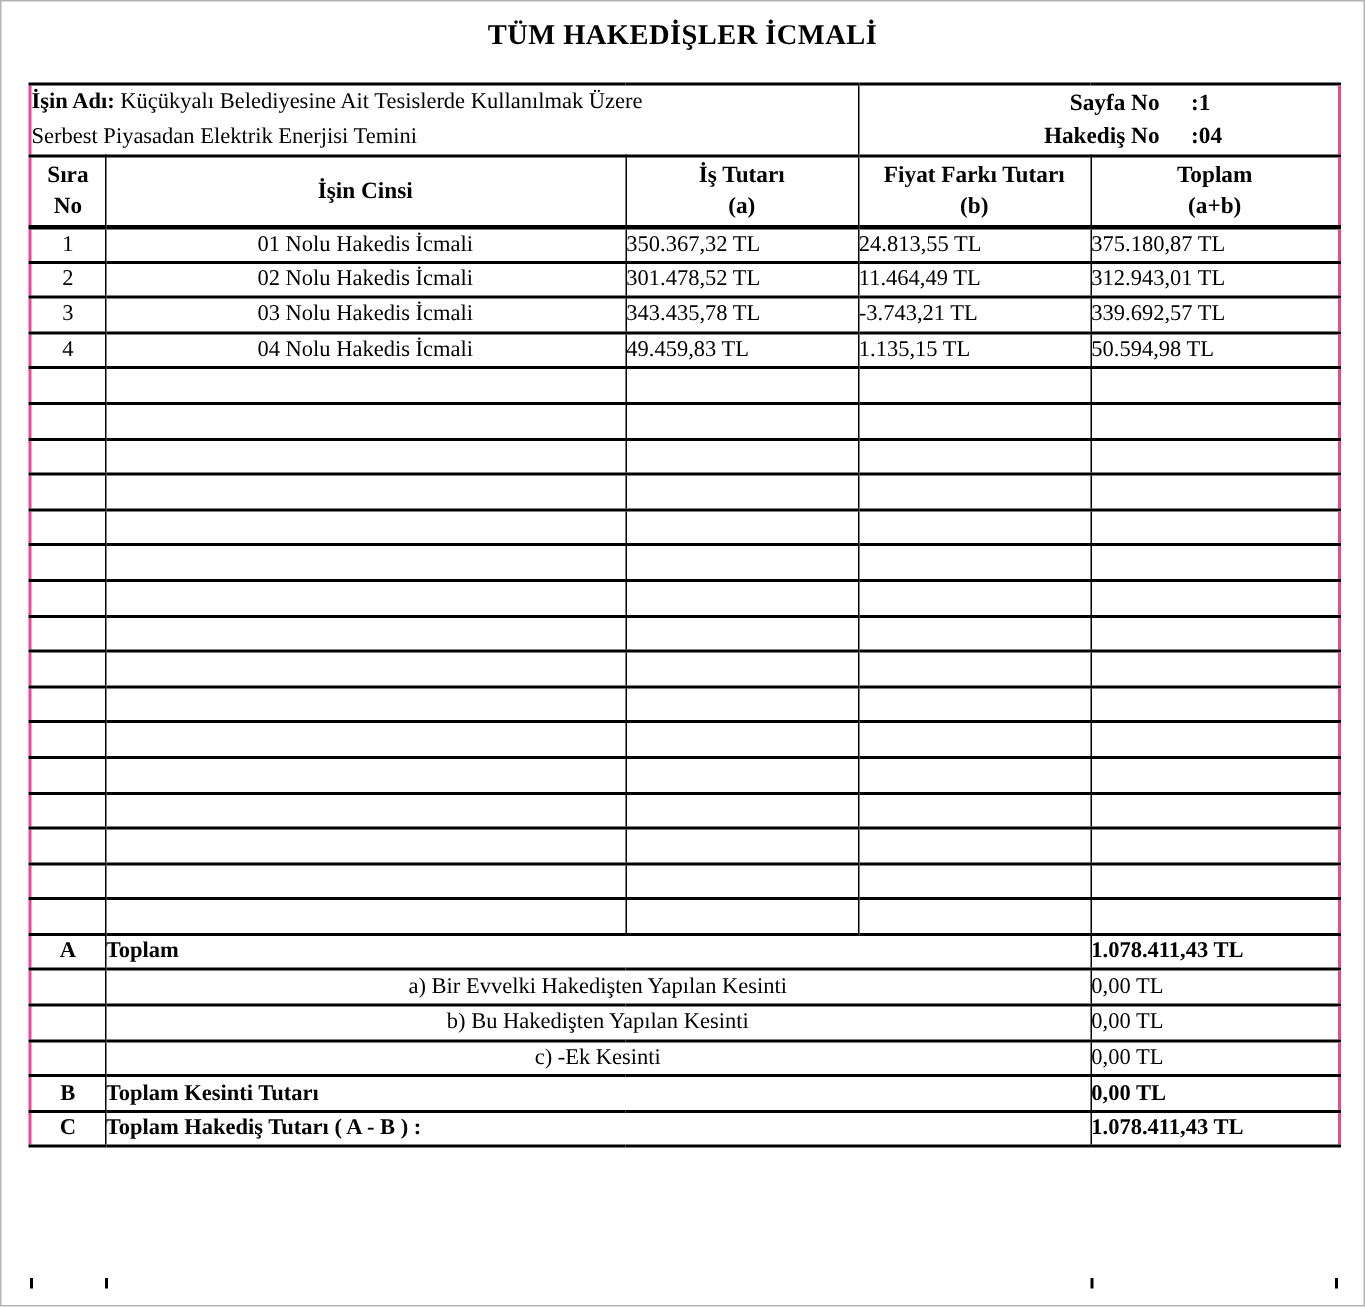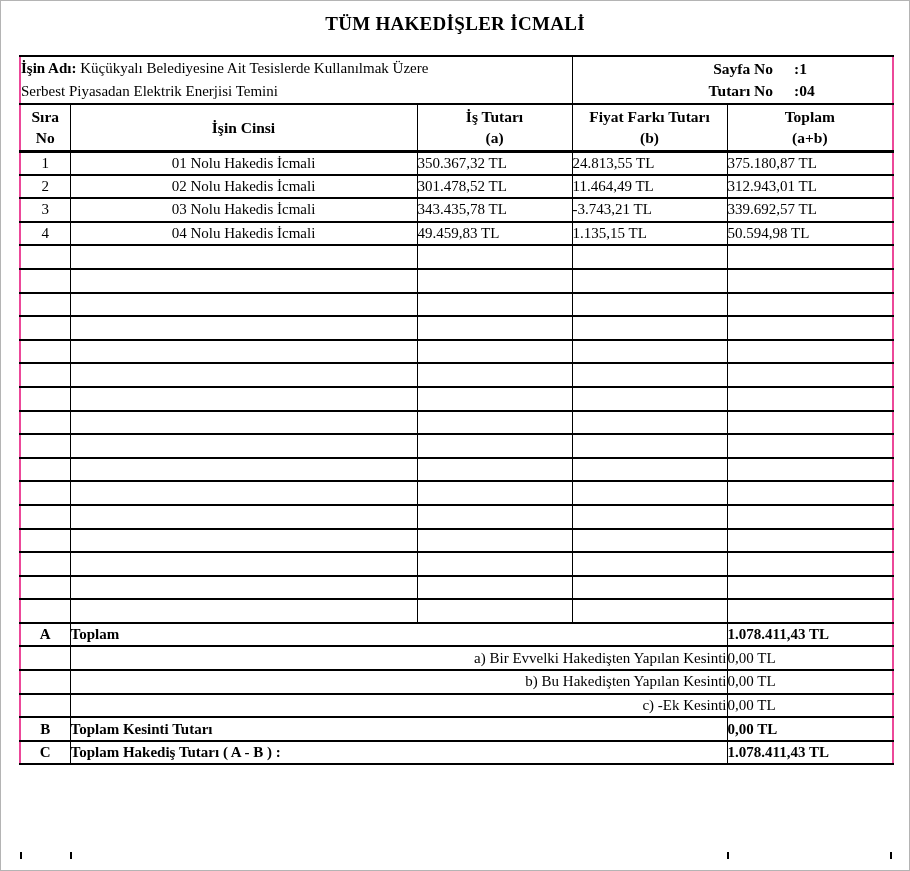--- a/index.html
+++ b/index.html
@@ -64,21 +64,21 @@
   .pi-label { text-align: right; }
   .pi-value { text-align: left; }
 
   th { font-weight: bold; text-align: center; }
   .hline { line-height: 21px; font-size: 15.5px; }
   .hline:empty { display: none; }
 
   td.c { text-align: center; }
   td.r { text-align: left; padding-right: 7px; }
   td.lbl-left { text-align: left; padding-left: 7px; }
-  td.lbl-indent { text-align: right; padding-left: 60px; }
+  td.lbl-indent { text-align: center; padding-left: 60px; }
   .bold { font-weight: bold; }
 
   .stub-line {
     position: absolute;
     width: 2px; height: 7px;
     background: #000;
   }
 </style>
 </head>
 <body>
@@ -98,21 +98,21 @@
       <tr class="info-row">
     <td class="info-left" colspan="3">
       <b>İşin Adı:</b>
       <span>Küçükyalı Belediyesine Ait Tesislerde Kullanılmak Üzere</span><br>
       <span>Serbest Piyasadan Elektrik Enerjisi Temini</span>
     </td>
     <td class="info-right" colspan="2">
       <div class="pageinfo">
         <span class="pi-label">Sayfa No</span>
         <span class="pi-value">:1</span>
-        <span class="pi-label">Tutarı No</span>
+        <span class="pi-label">Hakediş No</span>
         <span class="pi-value">:04</span>
       </div>
     </td>
   </tr>
 
   <tr class="cols-row">
     <th>
       <div class="hline">Sıra</div>
       <div class="hline">No</div>
     </th>

